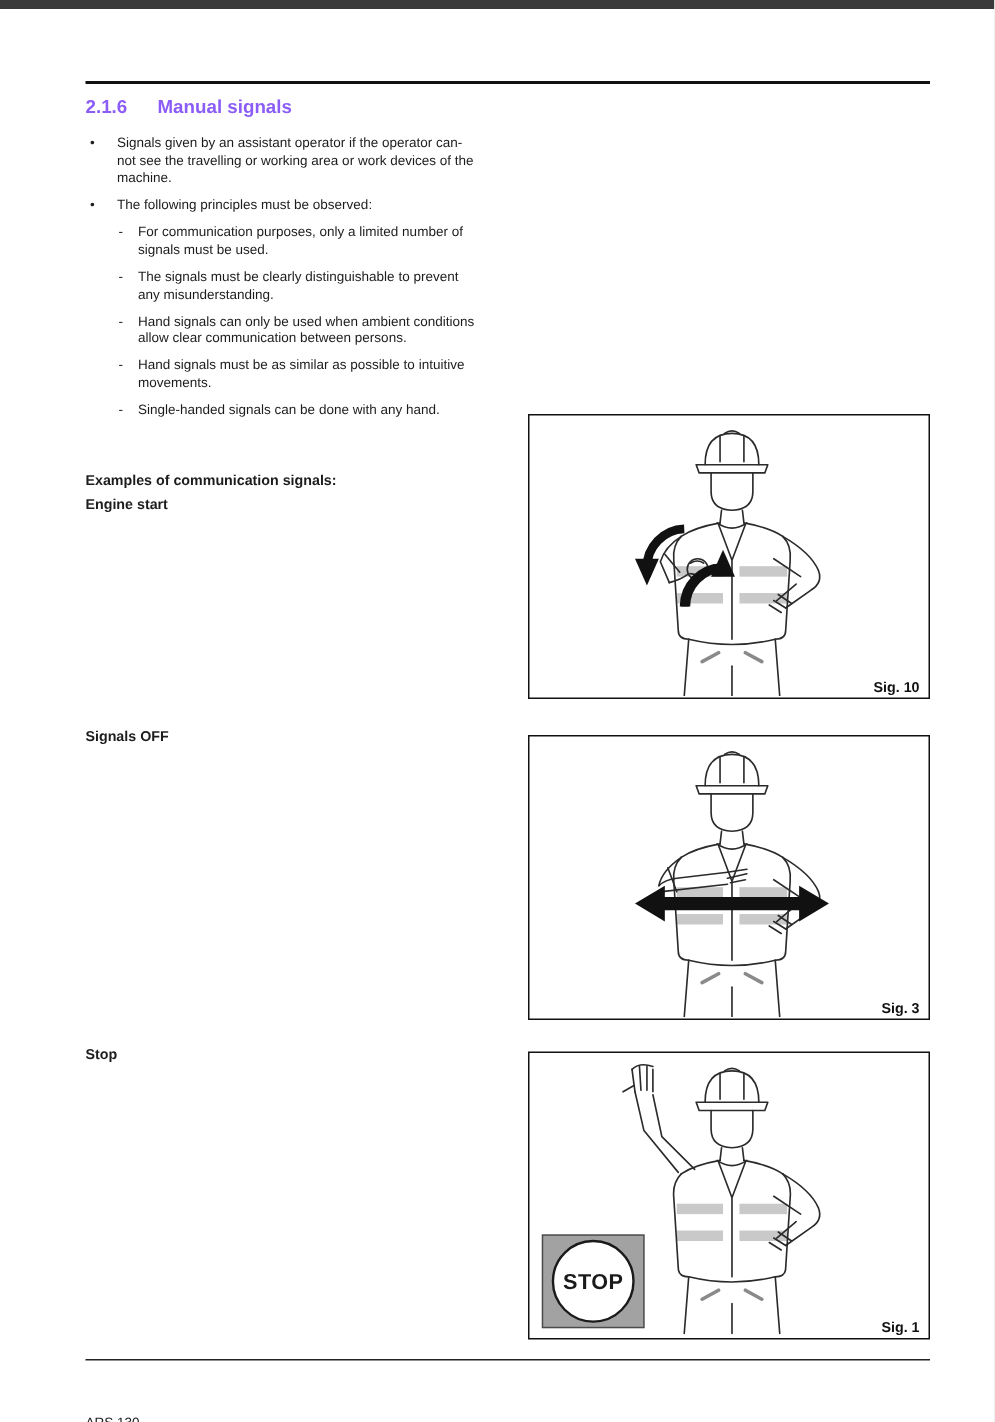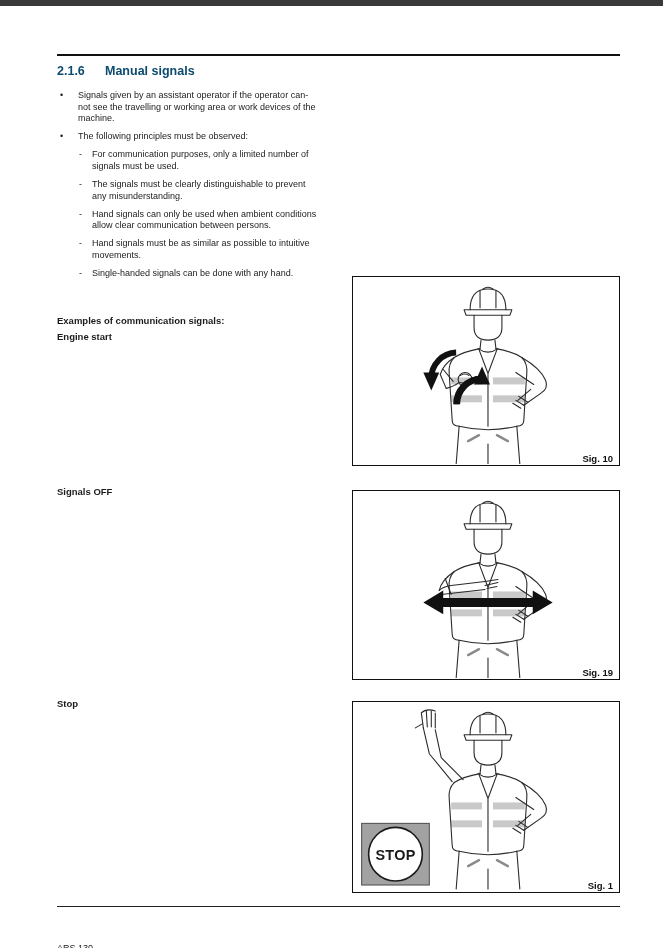--- a/index.html
+++ b/index.html
@@ -24,21 +24,21 @@
     text-align: right;
     font-size: 15.5px; font-weight: 700; letter-spacing: 0.2px;
     color: #111;
   }
   .header-rule {
     position: absolute; left: 57px; top: 54px; width: 563px; height: 2px;
     background: #111;
   }
   .section-heading {
     position: absolute; left: 57px; top: 64px; width: 400px;
-    font-size: 12.5px; font-weight: 700; color: #0c4a6e;
+    font-size: 12.5px; font-weight: 700; color: #8b5cf6;
   }
   .section-heading .sec-num { display: inline-block; width: 48px; }
   .bullets {
     position: absolute; left: 57px; top: 90px; width: 290px;
     font-size: 9px; line-height: 11.6px; color: #1c1c1c;
   }
   .bullet-row { display: flex; margin-bottom: 6px; }
   .bullet-row .marker { width: 21px; flex: 0 0 21px; padding-left: 3px; }
   .bullet-row .btext { flex: 1; white-space: pre-line; }
   .sub-bullets { margin-left: 21px; margin-top: 7px; }
@@ -220,21 +220,21 @@
       <path class="ln" d="M86,100 Q90,96 98,95 L132,91"></path>
       <path class="ln" d="M88,104 L132,99"></path>
       <path class="ln" d="M92,88 L98,104"></path>
       <path class="ln" d="M132,91 l13,-2 m-13,6 l13,-3 m-11,6 l10,-2"></path>
 
       <polygon class="thick" points="70,112 90,100 90,107.5 180,107.5 180,100 200,112 180,124 180,116.5 90,116.5 90,124"></polygon>
       <path class="ln" d="M106,150 L103,188 M164,150 L167,188"></path>
       <path class="ln" d="M135,168 L135,188"></path>
       <path class="pocket" d="M115,165 L126,159 M144,159 L155,165"></path>
     </svg>
-    <div class="fig-caption">Sig. 19</div>
+    <div class="fig-caption">Sig. 3</div>
   </div>
 
   <div class="fig-box f3">
     <svg width="265" height="189" viewBox="0 0 265 190">
       <rect class="stripe" x="98" y="101" width="31" height="7"></rect>
       <rect class="stripe" x="140" y="101" width="32" height="7"></rect>
       <rect class="stripe" x="98" y="119" width="31" height="7"></rect>
       <rect class="stripe" x="140" y="119" width="32" height="7"></rect>
       <path class="ln" d="M117,33 Q117,12 135,12 Q153,12 153,33"></path>
       <path class="ln" d="M130,12 Q135,8.5 140,12"></path>

